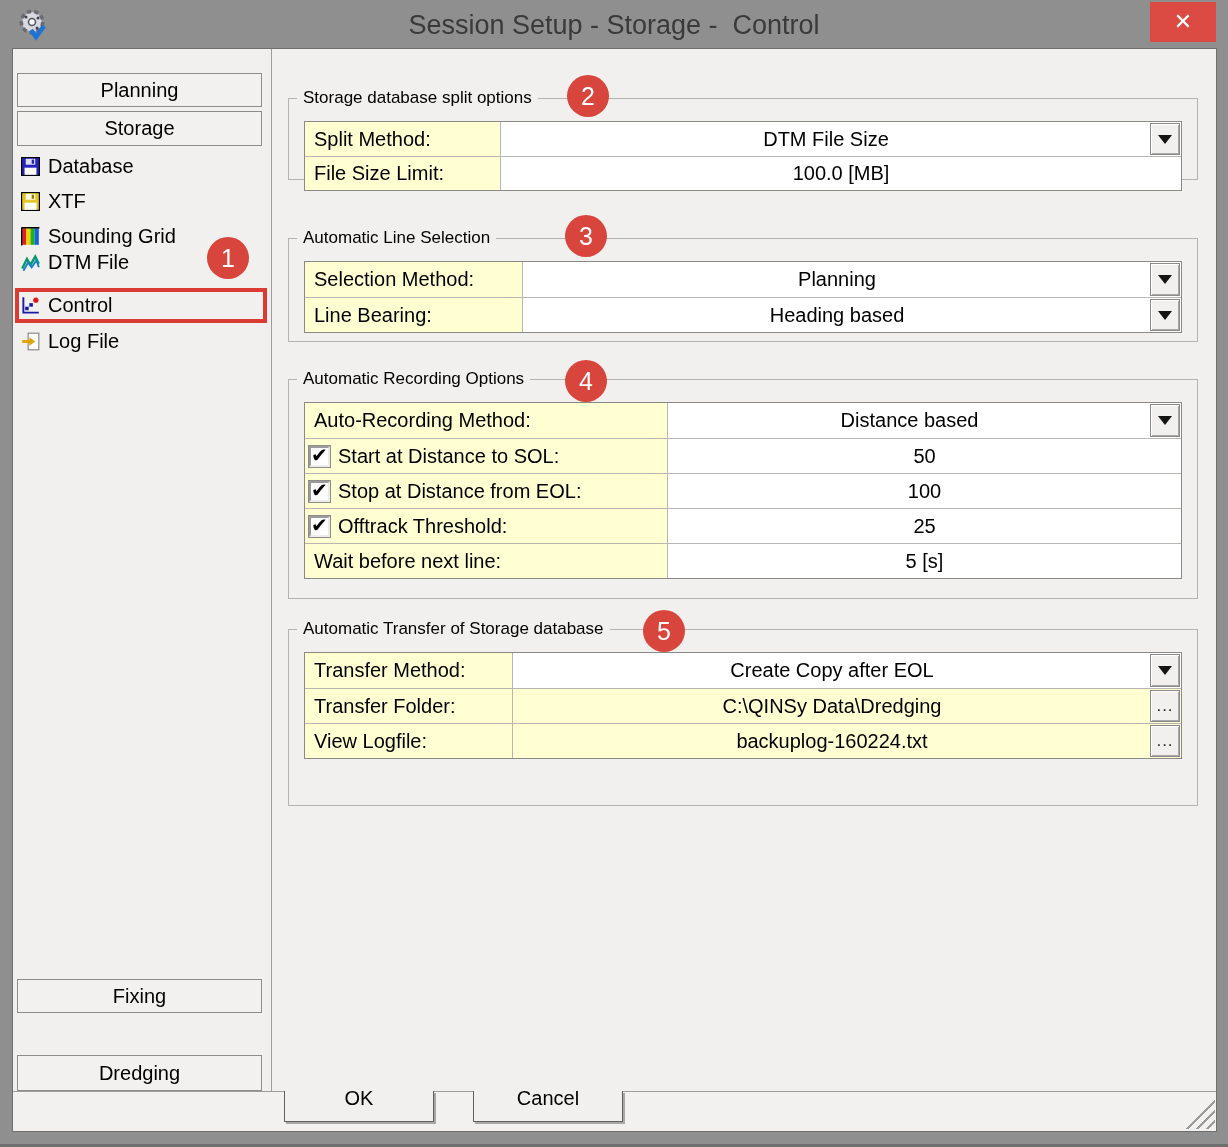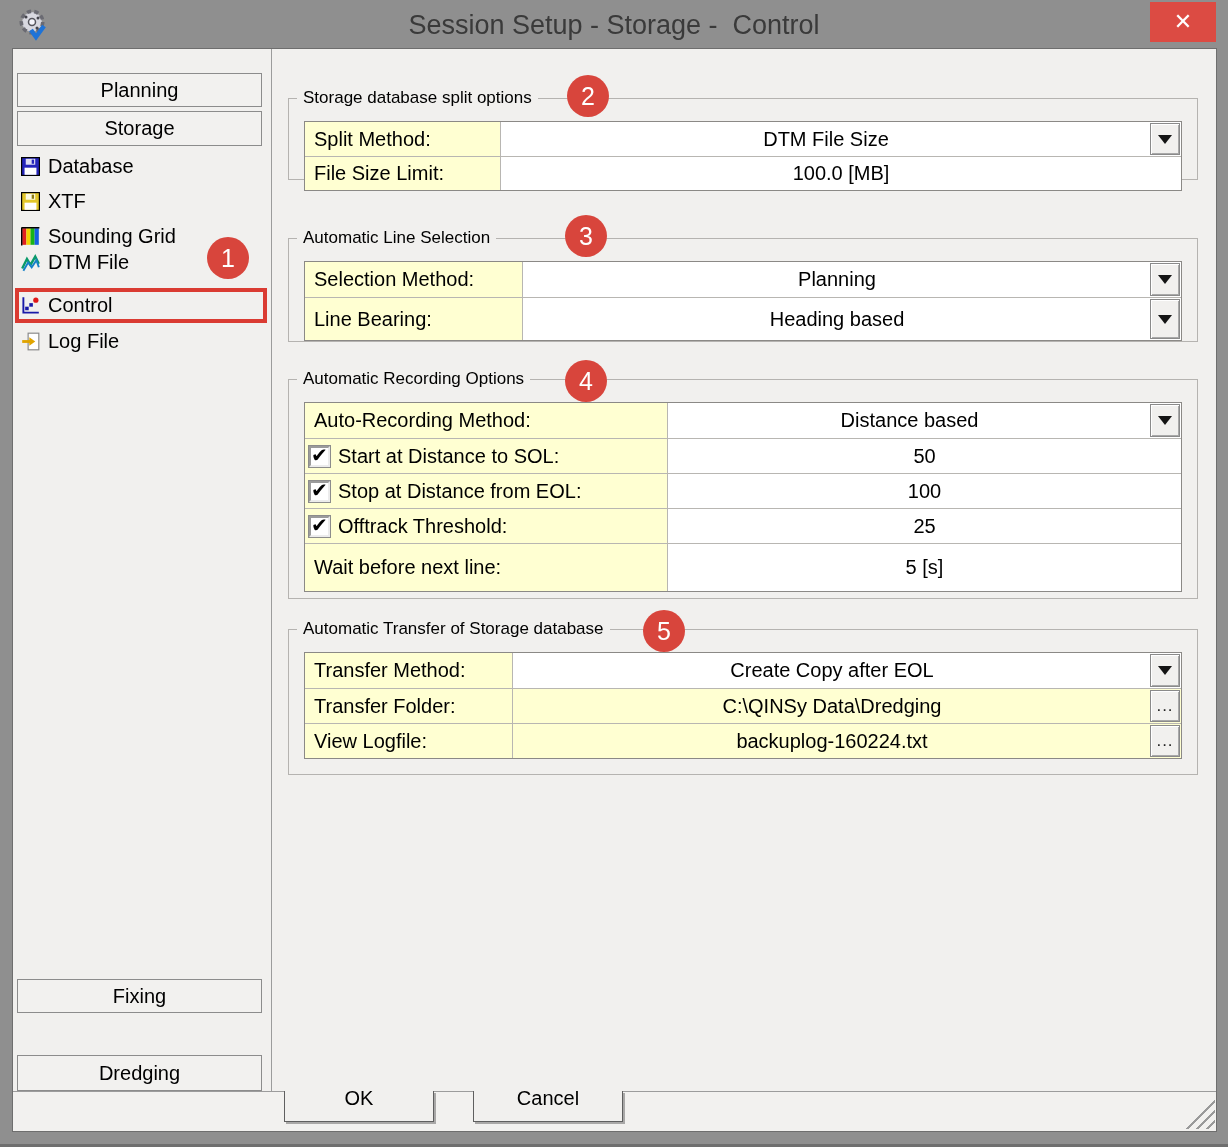--- a/index.html
+++ b/index.html
@@ -213,21 +213,21 @@
       <div class="gtable">
         <div class="trow" style="height:35px;">
           <div class="cell cl" style="width:218px;">Selection Method:</div>
           <div class="cell cv pad-r">
             <span>Planning</span>
             <div class="combo-btn">
                 <span class="tri"></span>
               </div>
           </div>
         </div>
-        <div class="trow" style="height:43px;">
+        <div class="trow" style="height:35px;">
           <div class="cell cl" style="width:218px;">Line Bearing:</div>
           <div class="cell cv pad-r">
             <span>Heading based</span>
             <div class="combo-btn">
                 <span class="tri"></span>
               </div>
           </div>
         </div>
       </div>
     </div>
@@ -273,33 +273,33 @@
           <div class="cell cl" style="width:363px; padding-left:4px;">
             <span class="checkbox">
                 <span class="chk">✔</span>
               </span>
             <span>Offtrack Threshold:</span>
           </div>
           <div class="cell cv">
             <span>25</span>
           </div>
         </div>
-        <div class="trow" style="height:48px;">
+        <div class="trow" style="height:35px;">
           <div class="cell cl" style="width:363px;">Wait before next line:</div>
           <div class="cell cv">
             <span>5 [s]</span>
           </div>
         </div>
       </div>
     </div>
     <div class="badge" style="left:552px; top:311px;">
       <span>4</span>
     </div>
 
-    <div class="groupbox" style="left:275px; top:580px; width:910px; height:146px;">
+    <div class="groupbox" style="left:275px; top:580px; width:910px; height:177px;">
       <span class="gtitle">Automatic Transfer of Storage database</span>
       <div class="gtable">
         <div class="trow" style="height:35px;">
           <div class="cell cl" style="width:208px;">Transfer Method:</div>
           <div class="cell cv pad-r">
             <span>Create Copy after EOL</span>
             <div class="combo-btn">
                 <span class="tri"></span>
               </div>
           </div>

